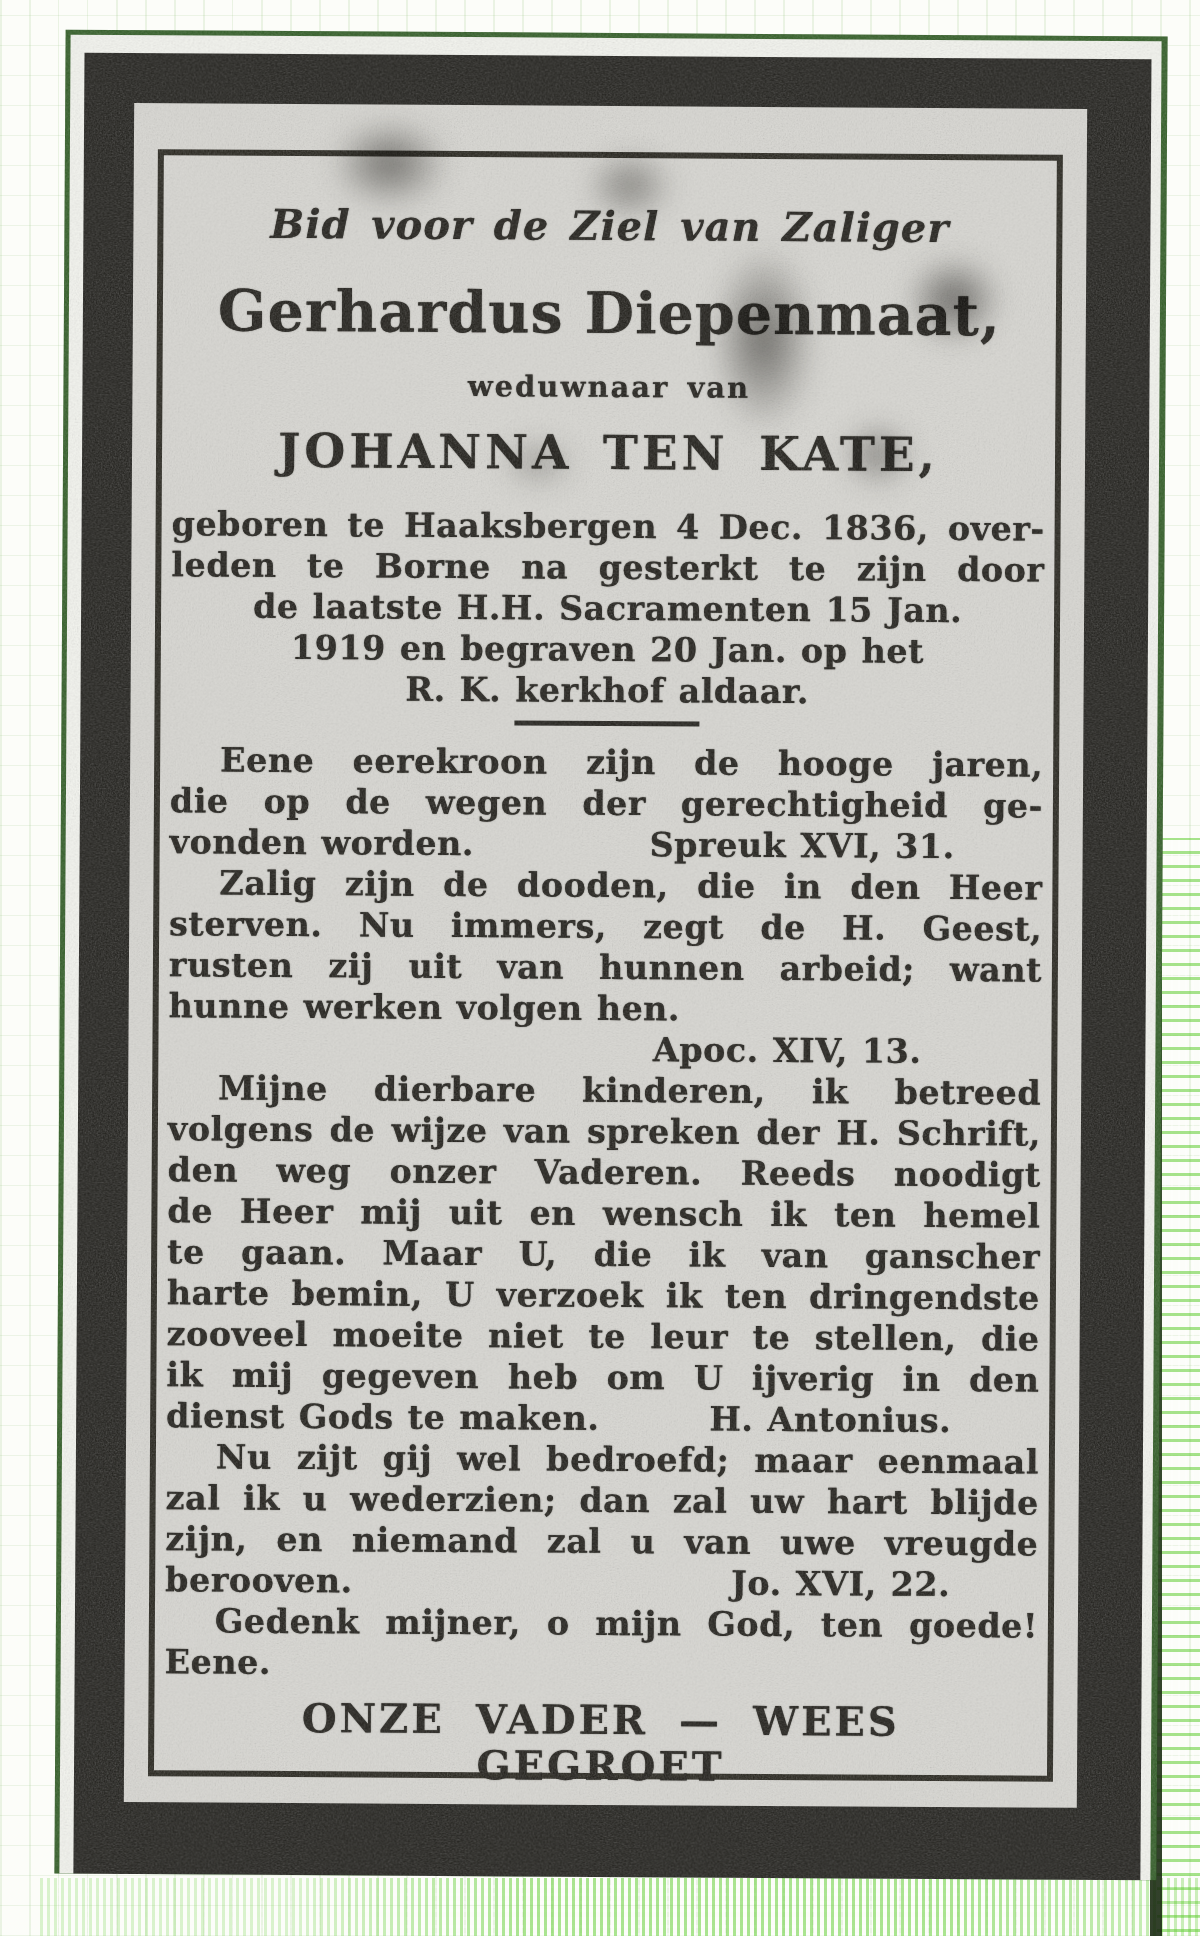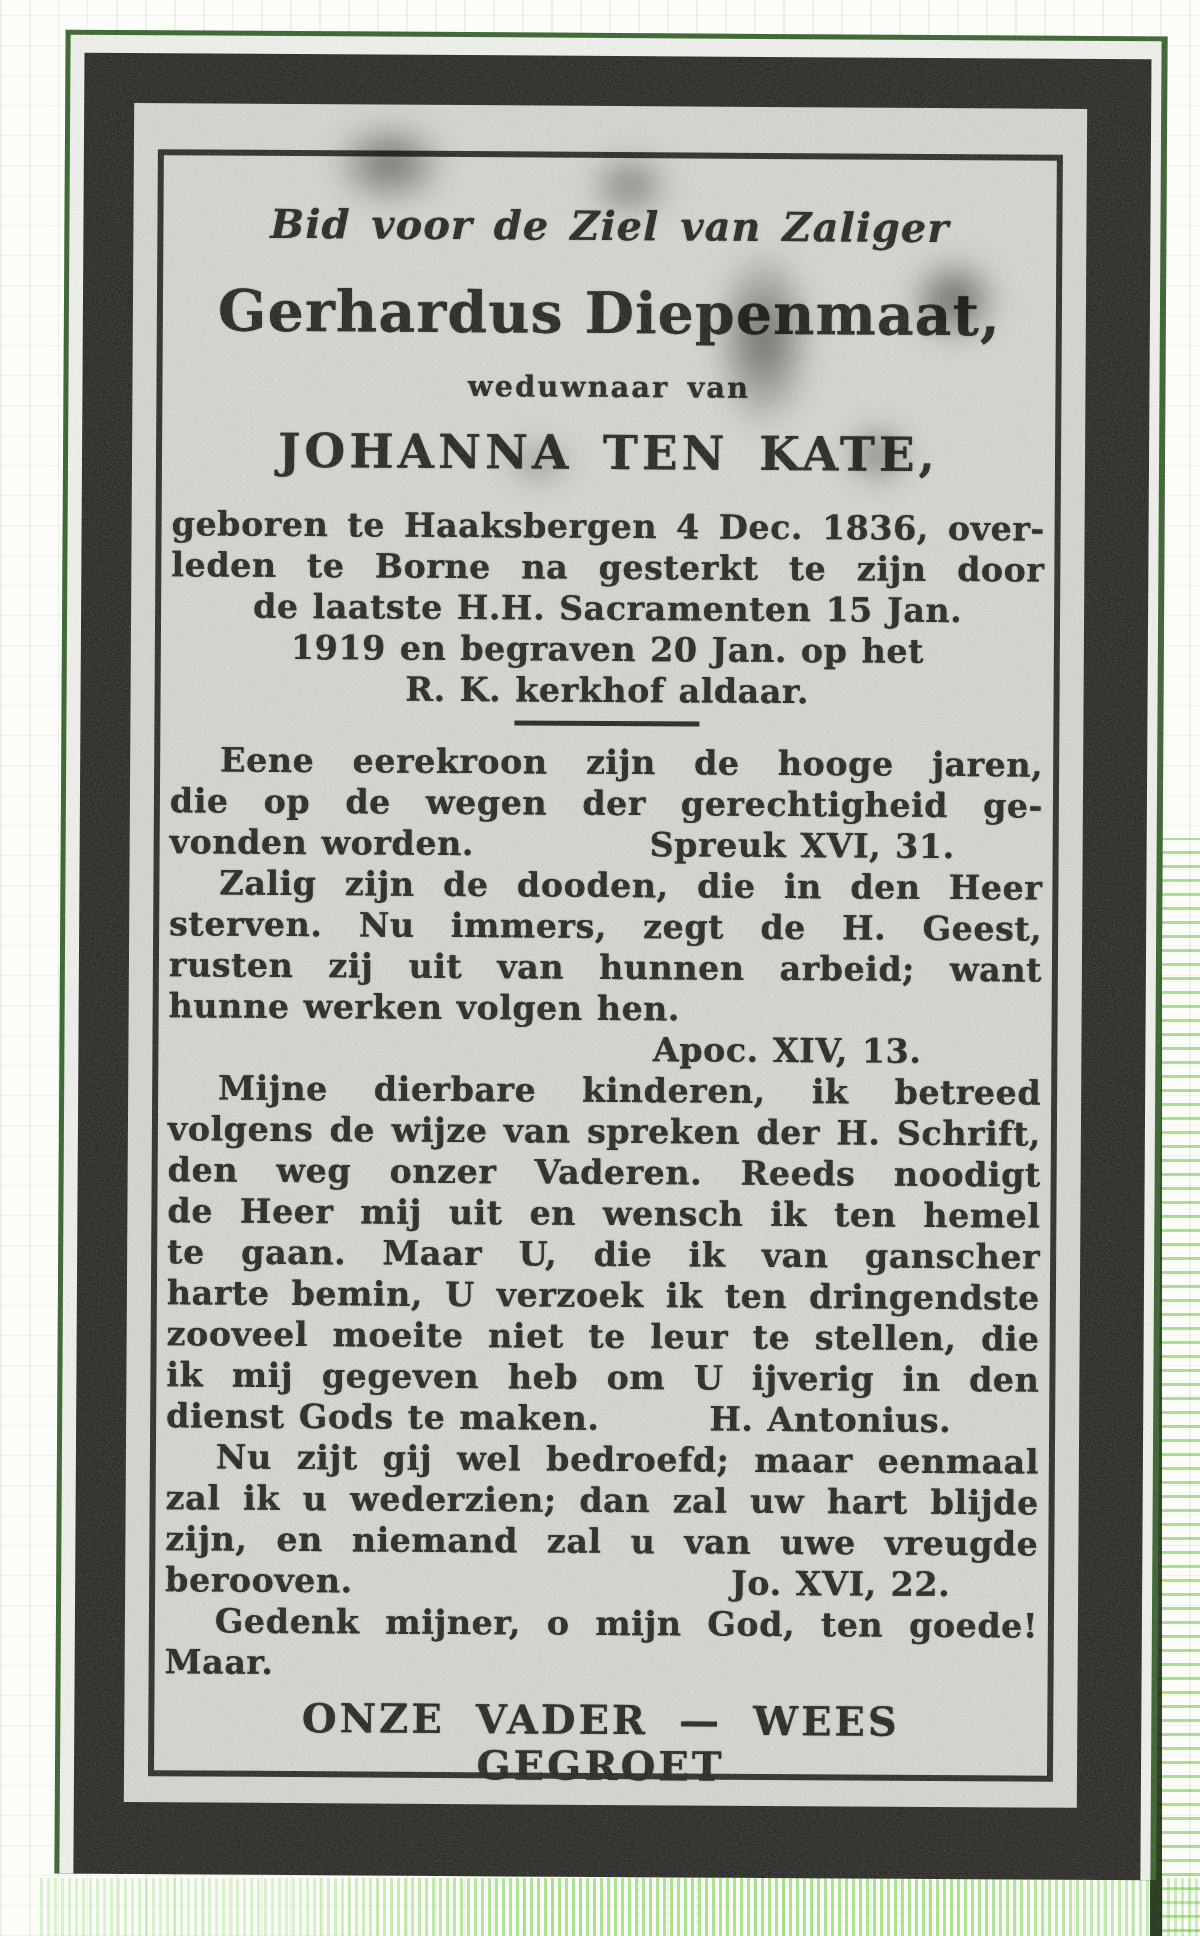--- a/index.html
+++ b/index.html
@@ -134,21 +134,21 @@
                   <div class="line j">zal ik u wederzien; dan zal uw hart blijde</div>
                   <div class="line j">zijn, en niemand zal u van uwe vreugde</div>
                   <div class="line last">
                     <span class="lt">berooven.</span>
                     <span class="ref">Jo. XVI, 22.</span>
                   </div>
                 </div>
                 <div class="para">
                   <div class="line j ind">Gedenk mijner, o mijn God, ten goede!</div>
                   <div class="line last">
-                    <span class="lt">Maar.</span>
+                    <span class="lt">Eene.</span>
                     <span class="ref"></span>
                   </div>
                 </div>
               </div>
             <div class="footer">ONZE VADER — WEES GEGROET</div>
           </div>
         </div>
       </div>
     </div>
     <div class="smudge s1"></div>

